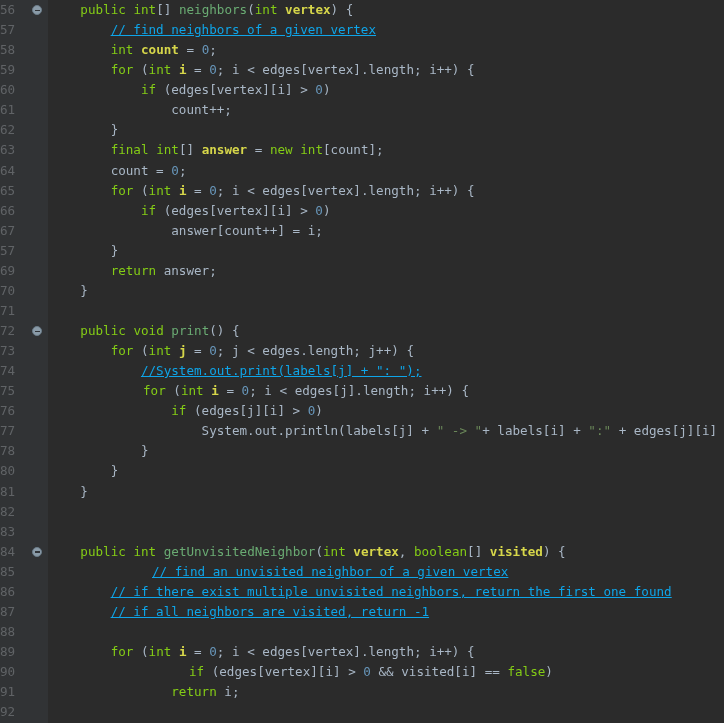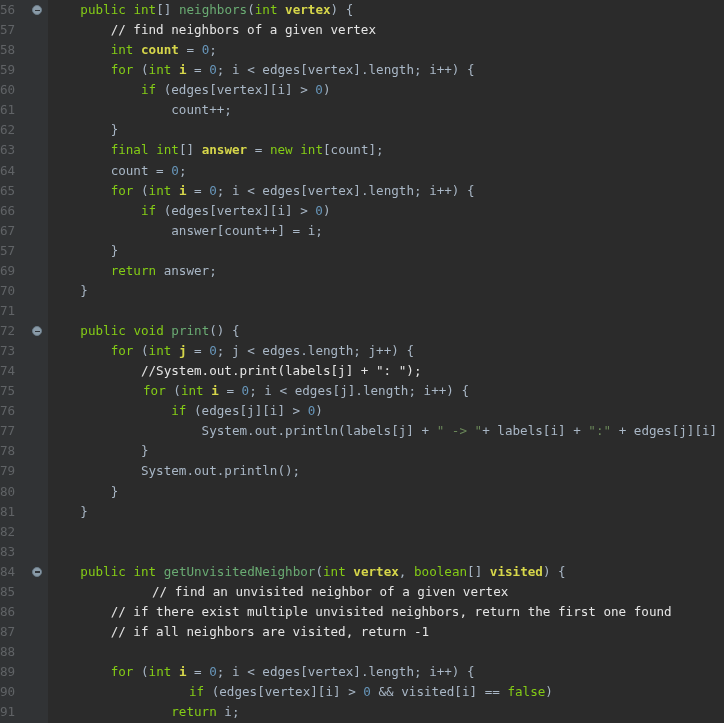--- a/index.html
+++ b/index.html
@@ -73,21 +73,21 @@
     left: 50px; top: 0;
     color: #a9b7c6;
     font-family: "DejaVu Sans Mono", "Liberation Mono", monospace;
     font-size: 12.6px;
     line-height: 20.07px;
     white-space: pre;
   }
   .kw   { color: #84cc16; }
   .num  { color: #6897bb; }
   .str  { color: #6a8759; }
-  .cmt  { color: #e5e5e5; }
+  .cmt  { color: #0ea5e9; text-decoration: underline; }
   .mth  { color: #6aab73; }
   .par  { color: #d6d64a; font-weight: bold; }
   .lvar { color: #d6d64a; font-weight: bold; }
   .plain{ color: #a9b7c6; }
 </style>
 </head>
 <body>
 
 <div id="editor">
   <div class="gutter-bg"></div>
@@ -109,21 +109,20 @@
       <div class="row"><span class="lnum">69</span><span class="code" style="left: 110.64px;"><span class="kw">return</span><span class="plain"> answer;</span></span></div>
       <div class="row"><span class="lnum">70</span><span class="code" style="left: 80.32px;"><span class="plain">}</span></span></div>
       <div class="row"><span class="lnum">71</span><span class="code" style="left: 50px;"></span></div>
       <div class="row"><span class="lnum">72</span><span class="fold"></span><span class="code" style="left: 80.32px;"><span class="kw">public</span><span class="plain"> </span><span class="kw">void</span><span class="plain"> </span><span class="mth">print</span><span class="plain">() {</span></span></div>
       <div class="row"><span class="lnum">73</span><span class="code" style="left: 110.64px;"><span class="kw">for</span><span class="plain"> (</span><span class="kw">int</span><span class="plain"> </span><span class="lvar">j</span><span class="plain"> = </span><span class="num">0</span><span class="plain">; j &lt; edges.length; j++) {</span></span></div>
       <div class="row"><span class="lnum">74</span><span class="code" style="left: 140.96px;"><span class="cmt">//System.out.print(labels[j] + ": ");</span></span></div>
       <div class="row"><span class="lnum">75</span><span class="code" style="left: 143px;"><span class="kw">for</span><span class="plain"> (</span><span class="kw">int</span><span class="plain"> </span><span class="lvar">i</span><span class="plain"> = </span><span class="num">0</span><span class="plain">; i &lt; edges[j].length; i++) {</span></span></div>
       <div class="row"><span class="lnum">76</span><span class="code" style="left: 171.28px; text-align: right;"><span class="kw">if</span><span class="plain"> (edges[j][i] &gt; </span><span class="num">0</span><span class="plain">)</span></span></div>
       <div class="row"><span class="lnum">77</span><span class="code" style="left: 201.6px;"><span class="plain">System.out.println(labels[j] + </span><span class="str">" -&gt; "</span><span class="plain">+ labels[i] + </span><span class="str">":"</span><span class="plain"> + edges[j][i] + </span></span></div>
       <div class="row"><span class="lnum">78</span><span class="code" style="left: 140.96px;"><span class="plain">}</span></span></div>
-      <div class="row"><span class="lnum">79</span><span class="code" style="left: 140.96px;"><span class="plain">System.out.println();</span></span></div>
       <div class="row"><span class="lnum">80</span><span class="code" style="left: 110.64px;"><span class="plain">}</span></span></div>
       <div class="row"><span class="lnum">81</span><span class="code" style="left: 80.32px;"><span class="plain">}</span></span></div>
       <div class="row"><span class="lnum">82</span><span class="code" style="left: 50px;"></span></div>
       <div class="row"><span class="lnum">83</span><span class="code" style="left: 50px;"></span></div>
       <div class="row"><span class="lnum">84</span><span class="fold"></span><span class="code" style="left: 80.32px;"><span class="kw">public</span><span class="plain"> </span><span class="kw">int</span><span class="plain"> </span><span class="mth">getUnvisitedNeighbor</span><span class="plain">(</span><span class="kw">int</span><span class="plain"> </span><span class="par">vertex</span><span class="plain">, </span><span class="kw">boolean</span><span class="plain">[] </span><span class="par">visited</span><span class="plain">) {</span></span></div>
       <div class="row"><span class="lnum">85</span><span class="code" style="left: 124px; margin-left: 28px;"><span class="cmt">// find an unvisited neighbor of a given vertex</span></span></div>
       <div class="row"><span class="lnum">86</span><span class="code" style="left: 110.64px;"><span class="cmt">// if there exist multiple unvisited neighbors, return the first one found</span></span></div>
       <div class="row"><span class="lnum">87</span><span class="code" style="left: 110.64px;"><span class="cmt">// if all neighbors are visited, return -1</span></span></div>
       <div class="row"><span class="lnum">88</span><span class="code" style="left: 50px;"></span></div>
       <div class="row"><span class="lnum">89</span><span class="code" style="left: 110.64px;"><span class="kw">for</span><span class="plain"> (</span><span class="kw">int</span><span class="plain"> </span><span class="lvar">i</span><span class="plain"> = </span><span class="num">0</span><span class="plain">; i &lt; edges[vertex].length; i++) {</span></span></div>

